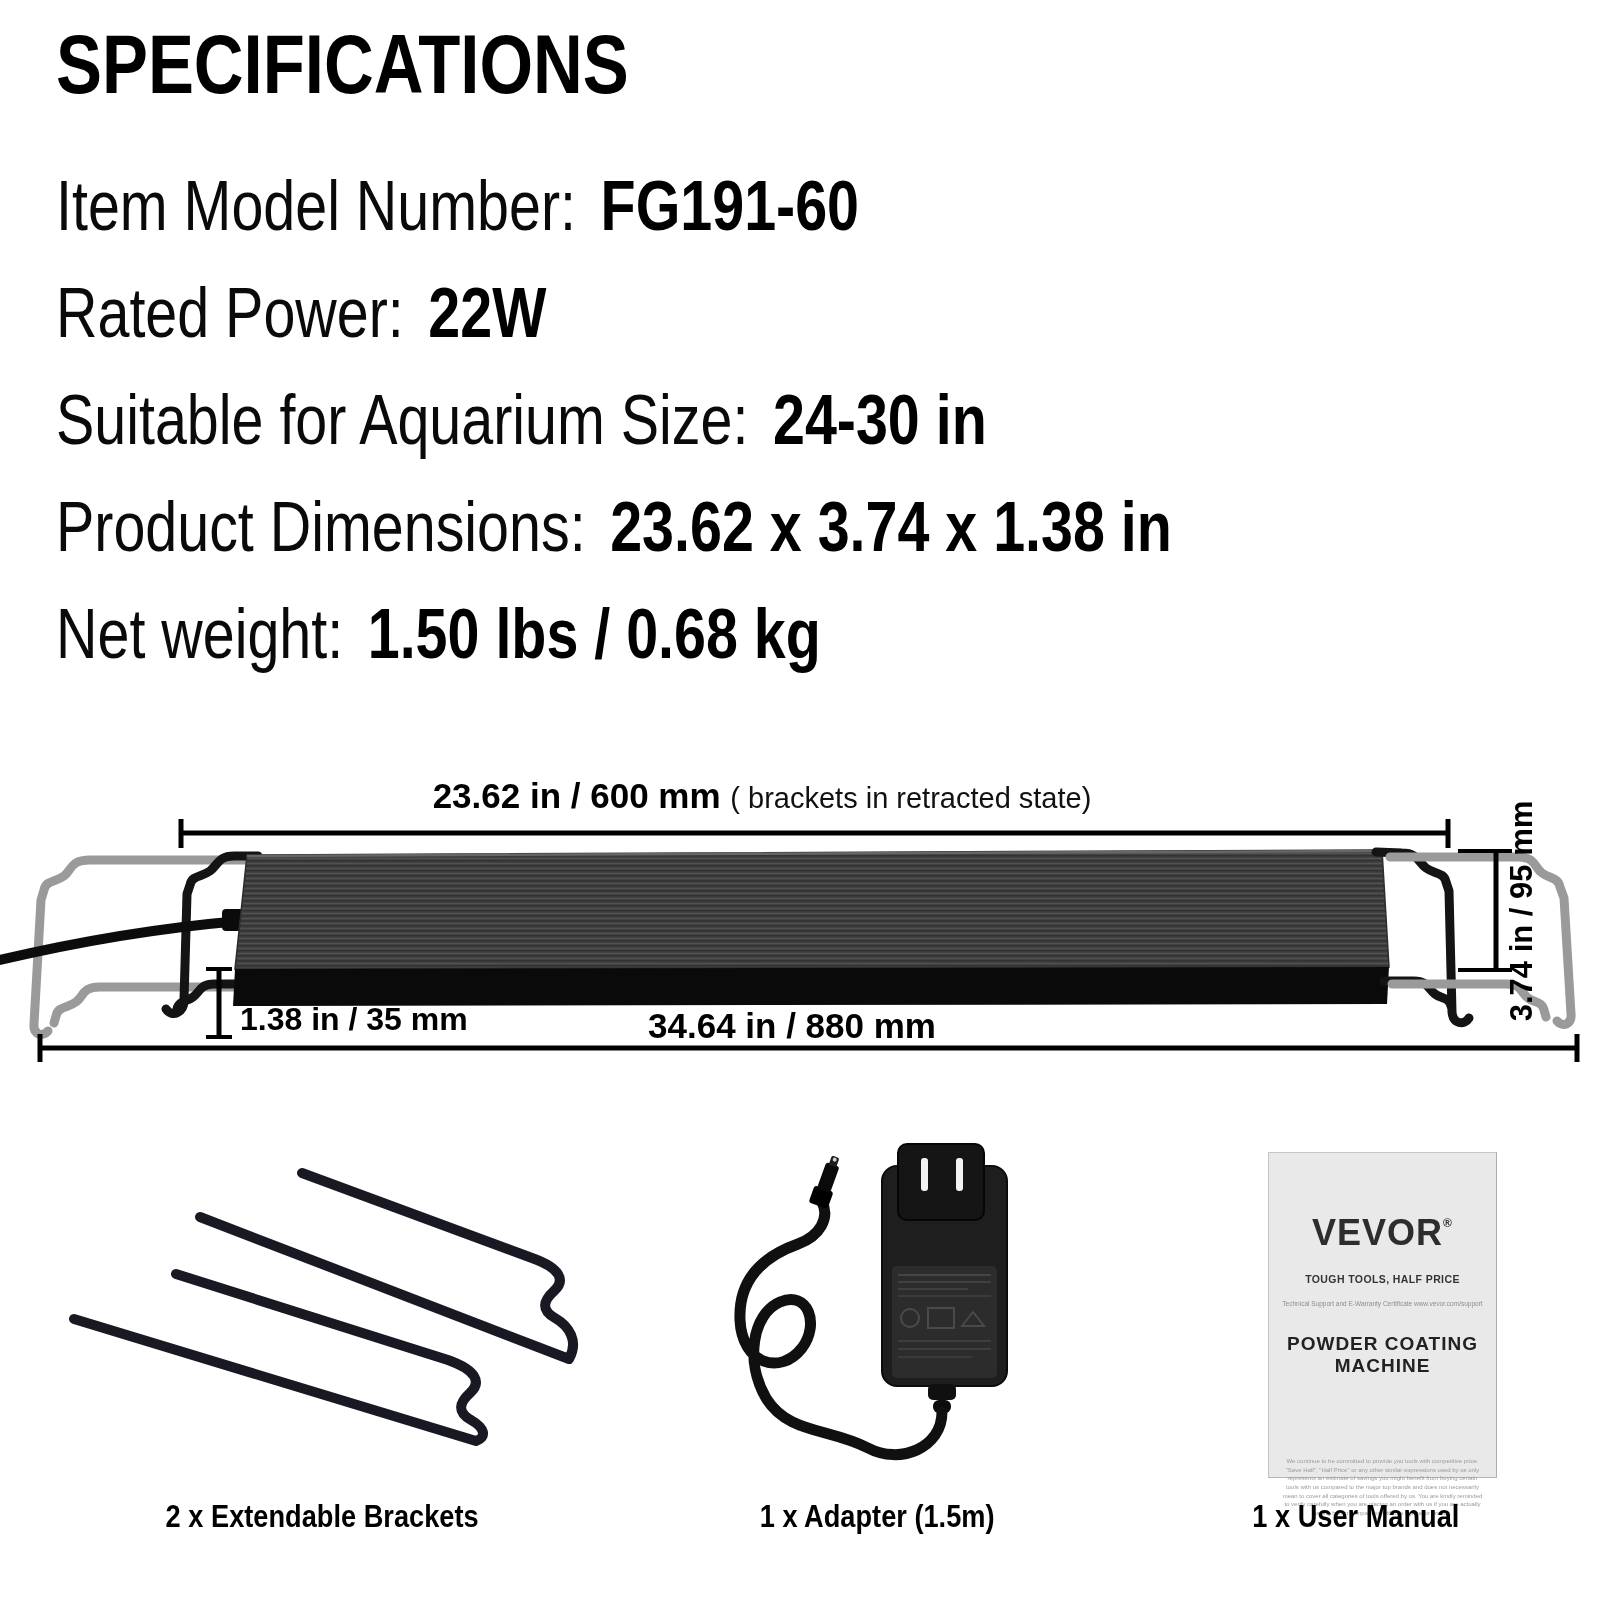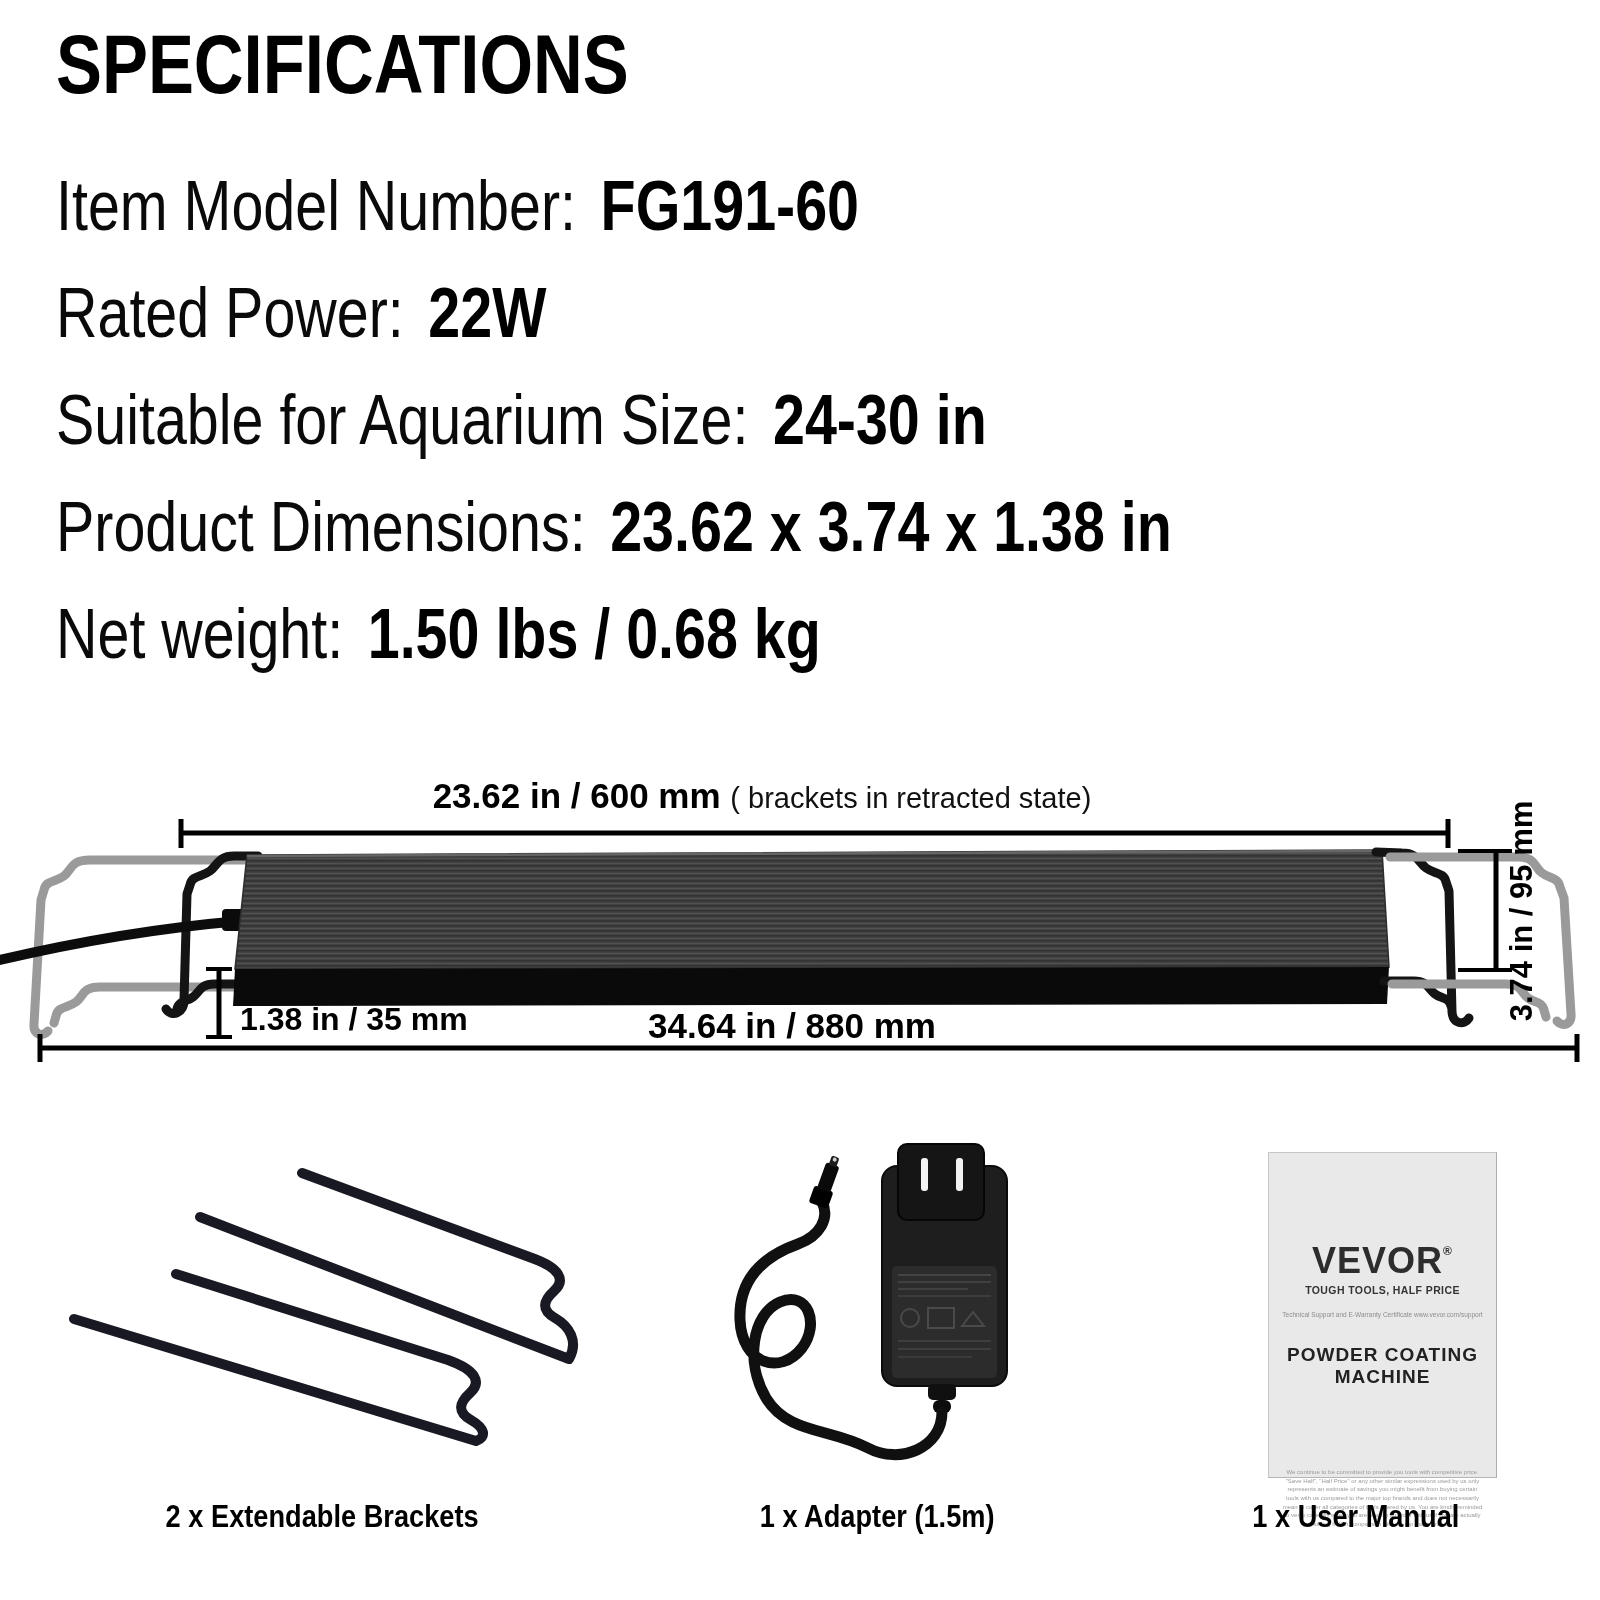--- a/index.html
+++ b/index.html
@@ -24,23 +24,23 @@
   #brackets-svg{left:40px;top:1120px;}
   #adapter-svg{left:700px;top:1118px;}
   .item-label{top:1498px;font-size:32px;font-weight:700;text-align:center;}
   .item-label > span{transform:scaleX(0.85);transform-origin:50% 50%;display:inline-block;white-space:nowrap;}
   
   #manual{
     left:1268px;top:1152px;width:229px;height:326px;background:#e9e9e9;
     border:1px solid #c6c6c6;border-right-color:#adadad;border-bottom-color:#b5b5b5;
     text-align:center;box-sizing:border-box;
   }
-  #manual .brand{margin-top:90px;font-size:36px;font-weight:700;letter-spacing:1px;color:#2d2d2d;line-height:1;}
+  #manual .brand{margin-top:62px;font-size:36px;font-weight:700;letter-spacing:1px;color:#2d2d2d;line-height:1;}
   #manual .brand sup{font-size:12px;vertical-align:18px;}
-  #manual .tagline{margin-top:5px;font-size:10.5px;font-weight:700;letter-spacing:.4px;color:#333;}
+  #manual .tagline{margin-top:22px;font-size:10.5px;font-weight:700;letter-spacing:.4px;color:#333;}
   #manual .support{margin-top:15px;font-size:6.5px;color:#8d8d8d;}
   #manual .product-title{margin-top:26px;font-size:19px;font-weight:700;letter-spacing:1px;color:#222;}
   #manual .disclaimer{margin-top:80px;padding:0 13px;font-size:6px;line-height:1.45;color:#9a9a9a;}
 </style>
 </head>
 <body>
 
 <main>
 
   <h1 id="title" class="abs condensed">SPECIFICATIONS</h1>

